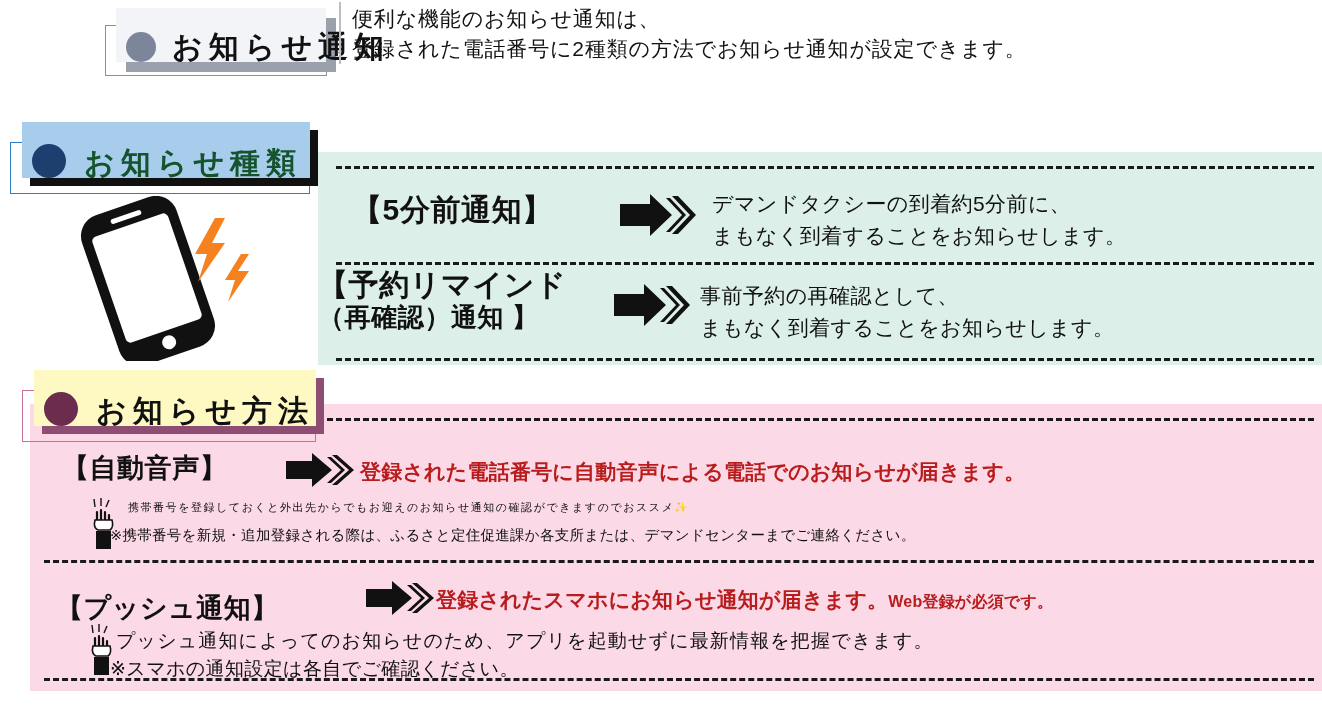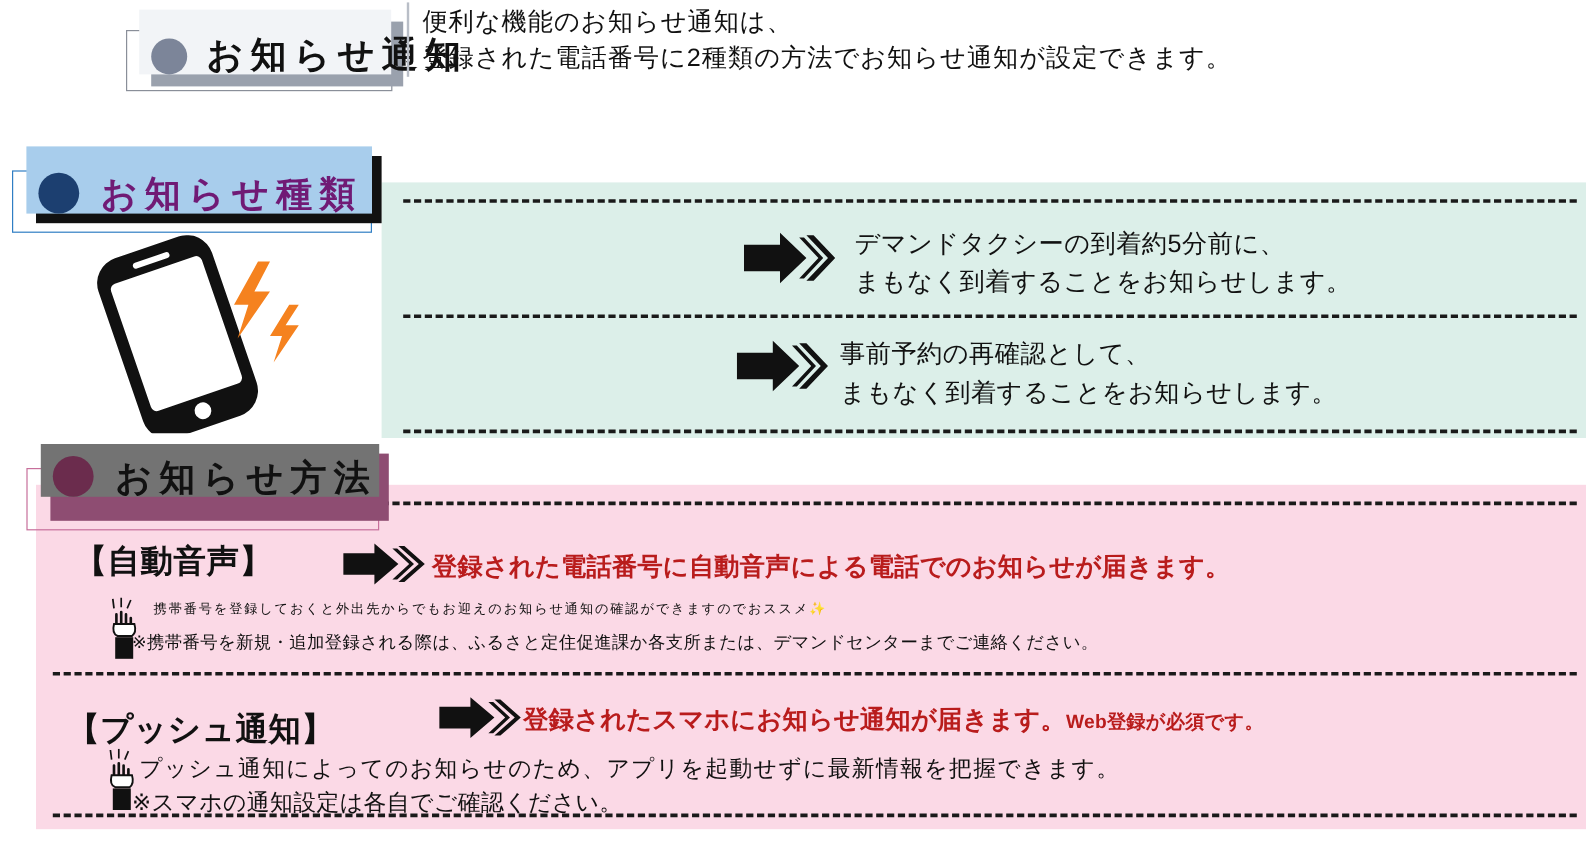--- a/index.html
+++ b/index.html
@@ -53,21 +53,21 @@
     position:absolute;left:318px;top:152px;width:1004px;height:213px;
     background:#dcefe9;z-index:1;
   }
   #badge-types-shadow{
     position:absolute;left:30px;top:130px;width:288px;height:56px;background:#111;z-index:5;
   }
   #badge-types{
     left:22px;top:122px;width:288px;height:56px;background:#a8cdec;z-index:6;
   }
   #badge-types .dot{width:34px;height:34px;background:#1c3f70;margin-left:10px;}
-  #badge-types .btext{font-size:30px;margin-left:18px;color:#701a75;}
+  #badge-types .btext{font-size:30px;margin-left:18px;color:#14532d;}
   #badge-types-outline{
     left:10px;top:142px;width:300px;height:52px;border:1px solid #2f7ec4;z-index:4;
   }
 
   .gdash{position:absolute;border-top:3px dashed #1a1a1a;z-index:3;}
   #gdash-top{left:336px;top:166px;width:978px;}
   #gdash-mid{left:336px;top:262px;width:978px;}
   #gdash-bot{left:336px;top:358px;width:978px;}
 
   .g-label{
@@ -92,21 +92,21 @@
 
   
   #pink-box{
     position:absolute;left:30px;top:404px;width:1292px;height:287px;
     background:#fbd9e6;z-index:1;
   }
   #badge-method-shadow{
     position:absolute;left:42px;top:378px;width:282px;height:56px;background:#8e4d72;z-index:5;
   }
   #badge-method{
-    left:34px;top:370px;width:282px;height:44px;background:#737373;z-index:6;
+    left:34px;top:370px;width:282px;height:56px;background:#fef9c3;z-index:6;
   }
   #badge-method .dot{width:34px;height:34px;background:#6b2c4d;margin-left:10px;}
   #badge-method .btext{font-size:30px;margin-left:18px;color:#111;}
   #badge-method-outline{
     left:22px;top:390px;width:294px;height:52px;border:1px solid #c76f9b;z-index:4;
   }
 
   .pdash{position:absolute;border-top:3px dashed #1a1a1a;z-index:3;}
   #pdash-top{left:318px;top:418px;width:996px;}
   #pdash-mid{left:44px;top:560px;width:1270px;}
@@ -176,32 +176,37 @@
         <rect x="76" y="15" width="32" height="5" rx="2.5" ry="2.5" fill="#ffffff"></rect>
         <circle cx="92" cy="150" r="7" fill="#ffffff"></circle>
       </g>
       <g>
         <polygon points="160,22 140,58 152,58 143,86 170,47 157,47 170,22" fill="#f5821f"></polygon>
         <polygon points="186,58 170,84 180,84 173,106 194,75 183,75 194,58" fill="#f5821f"></polygon>
       </g>
     </svg>
   </div>
 
+  <div id="g1-label" class="g-label">【5分前通知】</div>
   <div class="arrow" style="left:620px;top:192px;">
     <svg width="76" height="46" viewBox="0 0 76 46">
       <polygon points="0,12 30,12 30,2 52,23 30,44 30,34 0,34" fill="#111"></polygon>
       <polygon points="52,4 70,23 52,42 58,42 76,23 58,4" fill="#111"></polygon>
       <polygon points="46,6 62,23 46,40 50,40 66,23 50,6" fill="#111"></polygon>
     </svg>
   </div>
   <div id="g1-desc" class="g-desc">
     <div>デマンドタクシーの到着約5分前に、</div>
     <div>まもなく到着することをお知らせします。</div>
   </div>
 
+  <div id="g2-label" class="g-label">
+    <span>【予約リマインド</span>
+    <span class="l2">（再確認）通知 】</span>
+  </div>
   <div class="arrow" style="left:614px;top:282px;">
     <svg width="76" height="46" viewBox="0 0 76 46">
       <polygon points="0,12 30,12 30,2 52,23 30,44 30,34 0,34" fill="#111"></polygon>
       <polygon points="52,4 70,23 52,42 58,42 76,23 58,4" fill="#111"></polygon>
       <polygon points="46,6 62,23 46,40 50,40 66,23 50,6" fill="#111"></polygon>
     </svg>
   </div>
   <div id="g2-desc" class="g-desc">
     <div>事前予約の再確認として、</div>
     <div>まもなく到着することをお知らせします。</div>

